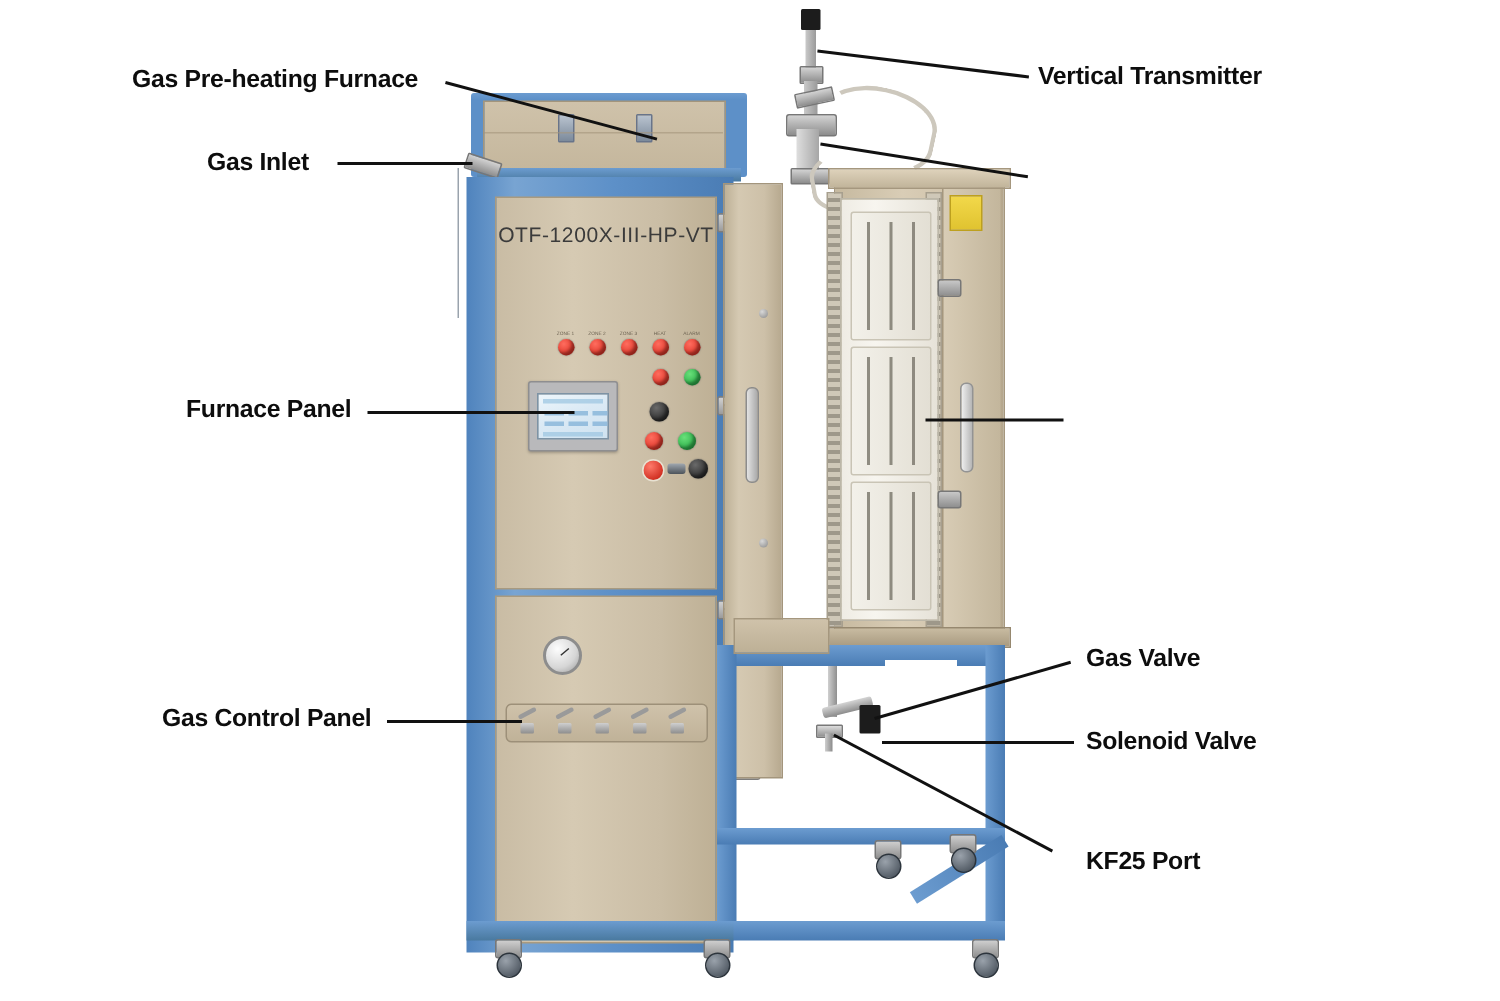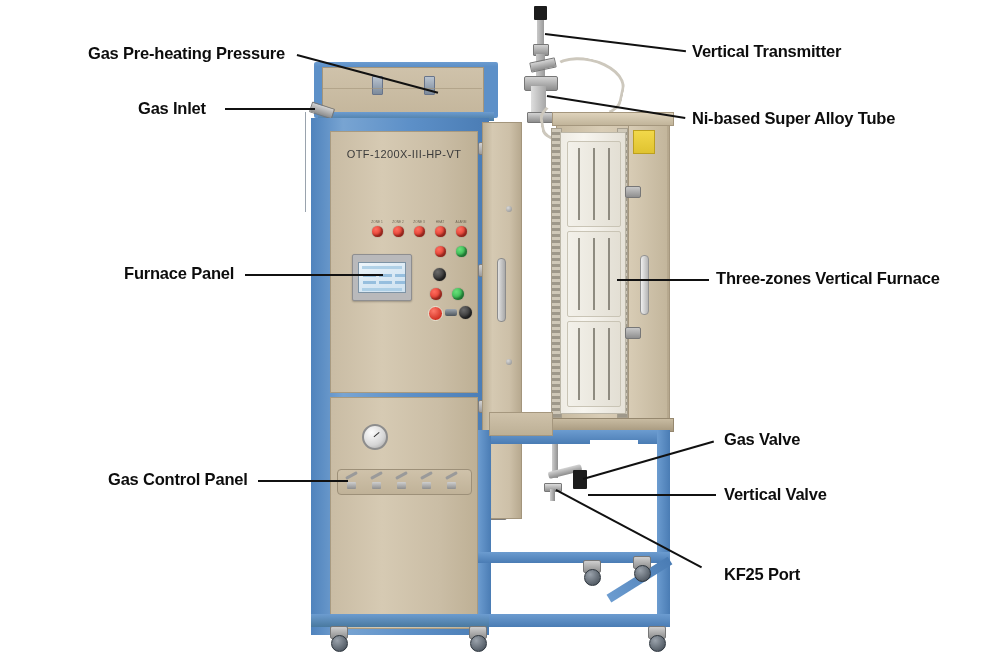--- a/index.html
+++ b/index.html
@@ -16,21 +16,21 @@
              background:linear-gradient(90deg,#4f83bd 0%,#78a4d2 18%,#5d90c8 55%,#4a7cb4 100%);}
   
   #cab-door-up{position:absolute;left:330px;top:131px;width:146px;height:260px;
        background:linear-gradient(90deg,#c9bca4 0%,#d4c8b1 30%,#cabd a5 70%,#bfb196 100%);
        background:linear-gradient(90deg,#c9bca4 0%,#d6cab3 35%,#cabda5 75%,#beb095 100%);
        border:1px solid #a89a80;}
   #cab-door-lo{position:absolute;left:330px;top:397px;width:146px;height:230px;
        background:linear-gradient(90deg,#c9bca4 0%,#d6cab3 35%,#cabda5 75%,#beb095 100%);
        border:1px solid #a89a80;}
   .model-txt{position:absolute;left:0;right:0;top:16px;text-align:center;
-       font-size:11px;color:#3b3b3b;letter-spacing:0.4px;font-family:"Liberation Sans",sans-serif;}
+       font-size:14px;color:#3b3b3b;letter-spacing:0.4px;font-family:"Liberation Sans",sans-serif;}
 
   
   .lamp{position:absolute;width:11px;height:11px;border-radius:50%;
         box-shadow:inset -2px -2px 2px rgba(0,0,0,.35), 0 0 1px #555;}
   .lamp.red{background:radial-gradient(circle at 35% 30%,#ff6d5f,#cf1f12);}
   .lamp.green{background:radial-gradient(circle at 35% 30%,#69e07a,#139b35);}
   .lamp.black{background:radial-gradient(circle at 35% 30%,#6a6a6a,#111);}
   .lampcap{position:absolute;font-size:3.2px;color:#6d6352;white-space:nowrap;
         transform:translateX(-50%);}
 
@@ -304,43 +304,41 @@
   <div class="blk" style="left:573px;top:470px;width:14px;height:19px;"></div>
   <div style="position:absolute;left:544px;top:483px;width:16px;height:7px;border-radius:1px;
               background:linear-gradient(180deg,#dcdcdc,#909090);border:1px solid #787878;"></div>
   <div style="position:absolute;left:550px;top:489px;width:5px;height:12px;
               background:linear-gradient(90deg,#cfcfcf,#8b8b8b);"></div>
 
   <div style="position:absolute;left:489px;top:412px;width:62px;height:22px;
               background:linear-gradient(180deg,#cfc2aa,#bdb096);border:1px solid #a5977e;"></div>
   <div style="position:absolute;left:590px;top:440px;width:48px;height:12px;background:#ffffff;"></div>
 
-  <div class="callout" style="left:88px;top:45px;">Gas Pre-heating Pressure</div>
+  <div class="callout" style="left:88px;top:45px;">Gas Pre-heating Furnace</div>
   <div class="leader" style="left:297px;top:54px;width:146px;transform:rotate(15deg);"></div>
 
   <div class="callout" style="left:138px;top:100px;">Gas Inlet</div>
   <div class="leader" style="left:225px;top:108px;width:90px;"></div>
 
   <div class="callout" style="left:124px;top:265px;">Furnace Panel</div>
   <div class="leader" style="left:245px;top:274px;width:138px;"></div>
 
   <div class="callout" style="left:108px;top:471px;">Gas Control Panel</div>
   <div class="leader" style="left:258px;top:480px;width:90px;"></div>
 
   <div class="callout" style="left:692px;top:43px;">Vertical Transmitter</div>
   <div class="leader" style="left:545px;top:33px;width:142px;transform:rotate(7deg);"></div>
 
-  <div class="callout" style="left:692px;top:110px;">Ni-based Super Alloy Tube</div>
   <div class="leader" style="left:547px;top:95px;width:140px;transform:rotate(9deg);"></div>
 
-  <div class="callout" style="left:716px;top:270px;">Three-zones Vertical Furnace</div>
   <div class="leader" style="left:617px;top:279px;width:92px;"></div>
 
   <div class="callout" style="left:724px;top:431px;">Gas Valve</div>
   <div class="leader" style="left:583px;top:478px;width:136px;transform:rotate(-16deg);"></div>
 
-  <div class="callout" style="left:724px;top:486px;">Vertical Valve</div>
+  <div class="callout" style="left:724px;top:486px;">Solenoid Valve</div>
   <div class="leader" style="left:588px;top:494px;width:128px;"></div>
 
   <div class="callout" style="left:724px;top:566px;">KF25 Port</div>
   <div class="leader" style="left:556px;top:489px;width:165px;transform:rotate(28deg);"></div>
 
 </div>
 
 </body></html>

